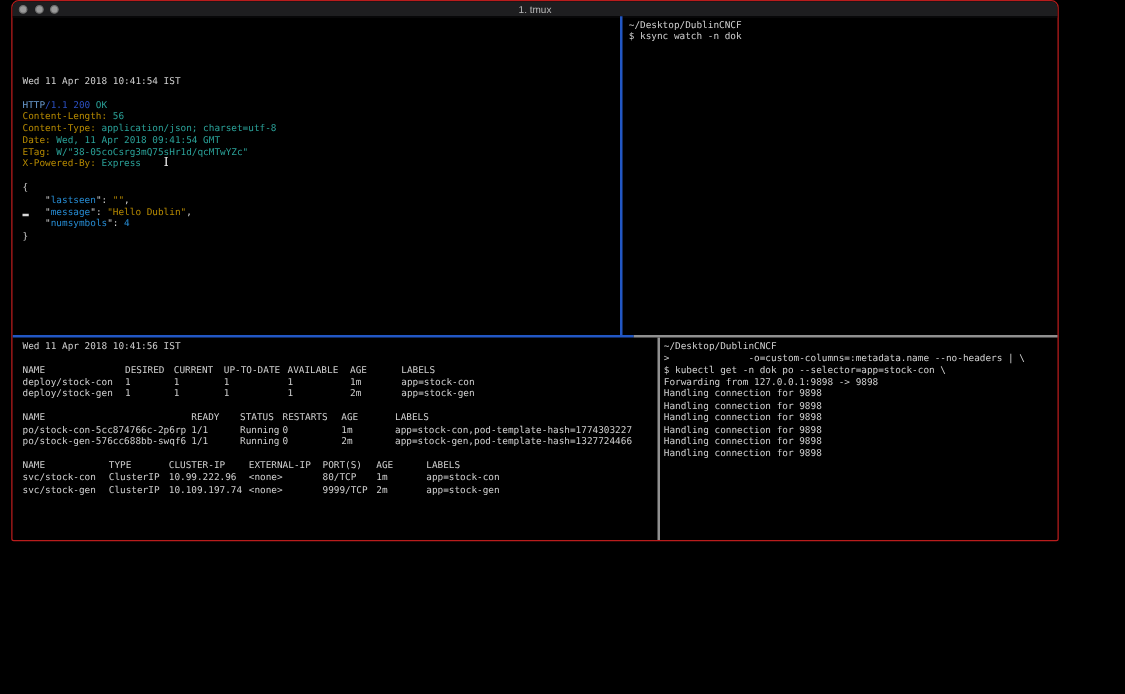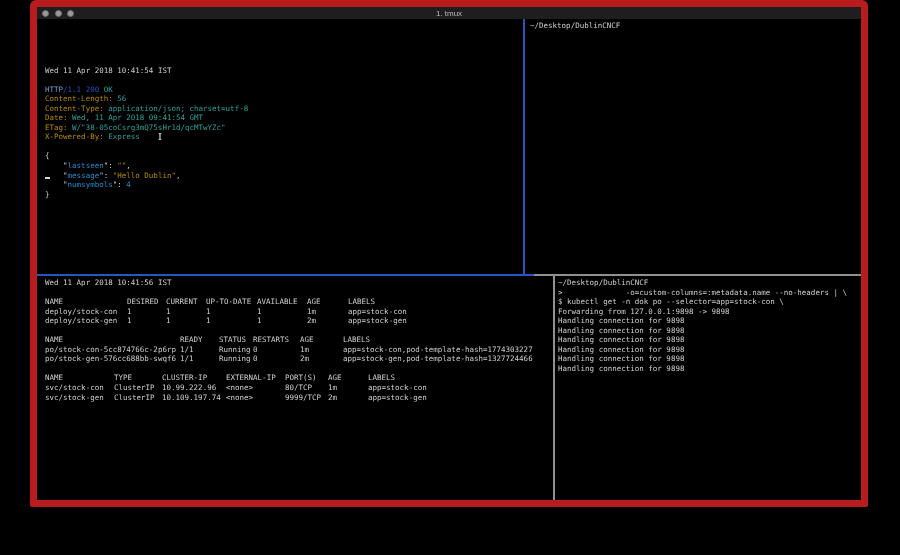--- a/index.html
+++ b/index.html
@@ -1,20 +1,20 @@
 <!DOCTYPE html>
 <html style="--text: #cfcfcf; --yellow: #b58900; --teal: #2aa198; --key-blue: #268bd2; --num-blue: #268bd2; --http-proto: #6b9dd2; --http-version: #2b4fc0; --http-ok: #2aa198; --border-active: #2257c4; --border-inactive: #909090; --status-chip-bg: #2a5fd0; --status-blue: #4b8fd4;"><head>
 <meta charset="utf-8">
 <style>
   html,body{margin:0;padding:0;background:#000;}
   body{width:900px;height:555px;overflow:hidden;position:relative;
        font-family:"DejaVu Sans Mono",monospace;}
-  .window{position:absolute;left:30px;top:0;width:838px;height:507px;
+  .window{position:absolute;left:9px;top:0;width:838px;height:433px;
           background:#000;border-radius:6px 6px 2px 2px;overflow:hidden;
-          border:7px solid #b91c1c;box-sizing:border-box;}
+          border:1px solid #b91c1c;box-sizing:border-box;}
   
   .titlebar{position:absolute;left:0;top:0;width:100%;height:12px;
             background:#1e1e20;border-bottom:1px solid #000;}
   .lights{position:absolute;left:5px;top:2.5px;display:flex;gap:5.5px;}
   .light{width:7px;height:7px;border-radius:50%;background:#9a9a9a;
          border:0.5px solid #6f6f6f;box-sizing:border-box;}
   .wtitle{position:absolute;left:0;right:0;top:1px;text-align:center;
           font-family:"Liberation Sans",sans-serif;font-size:8px;
           color:#b9b9b9;line-height:11px;}
   
@@ -97,20 +97,21 @@
     <div class="line"><span class="jpunc">    "</span><span class="jkey">lastseen</span><span class="jpunc">": </span><span class="jstr">""</span><span class="jpunc">,</span></div>
     <div class="line"><span class="jpunc">    "</span><span class="jkey">message</span><span class="jpunc">": </span><span class="jstr">"Hello Dublin"</span><span class="jpunc">,</span></div>
     <div class="line"><span class="jpunc">    "</span><span class="jkey">numsymbols</span><span class="jpunc">": </span><span class="jnum">4</span><span class="jpunc"></span></div>
     <div class="line jpunc">}</div>
   </div>
   <div class="block-cursor"></div>
   <div class="ibeam">I</div>
 
   <div class="pane" style="left:493px;top:13.5px;width:340px;">
     <div class="line">~/Desktop/DublinCNCF</div>
+    <div class="line">$ ksync watch -n dok</div>
   </div>
 
   <div class="div-v-top"></div>
   <div class="div-h-blue"></div>
   <div class="div-h-gray"></div>
   <div class="div-v-bot"></div>
 
   <div class="pane" style="left:8px;top:271px;width:505px;">
     <div class="line">Wed 11 Apr 2018 10:41:56 IST</div>
     <div class="line blank"></div>

